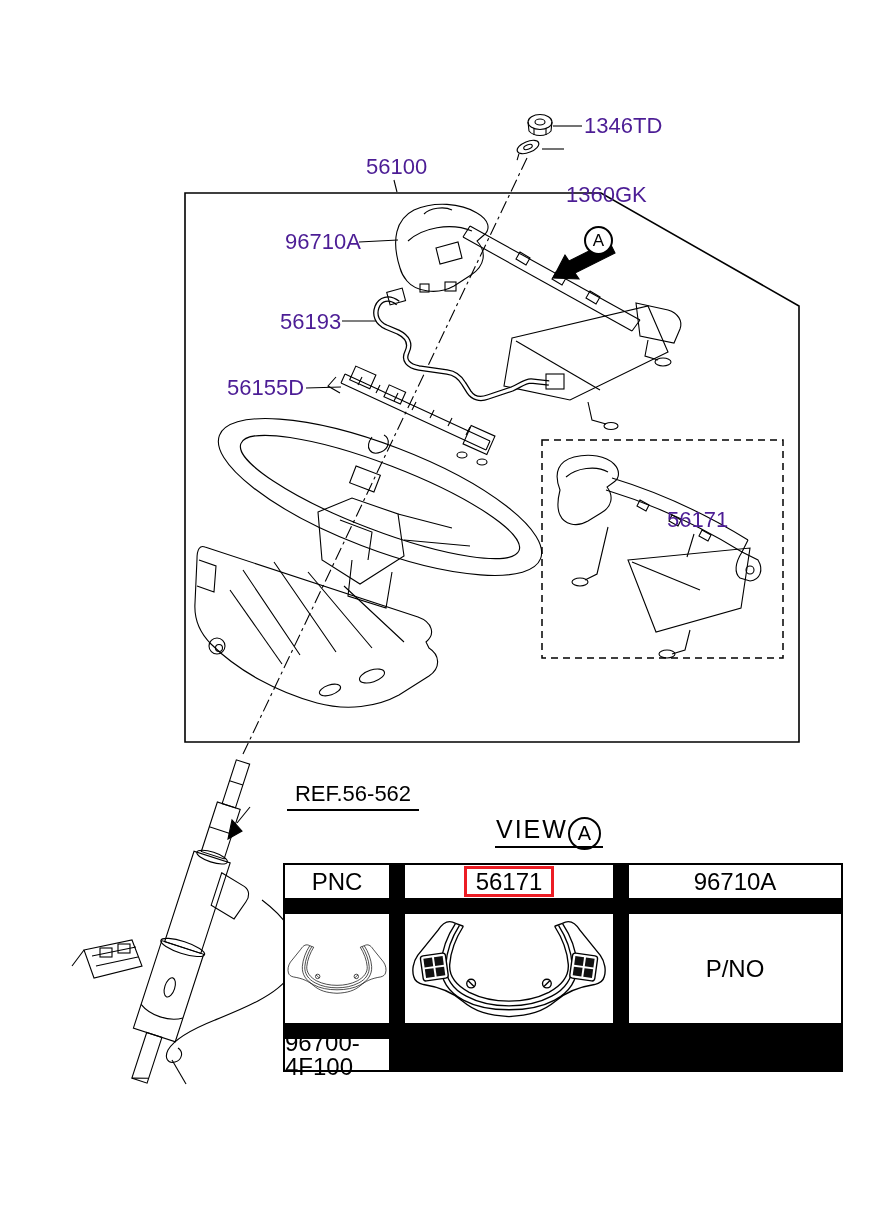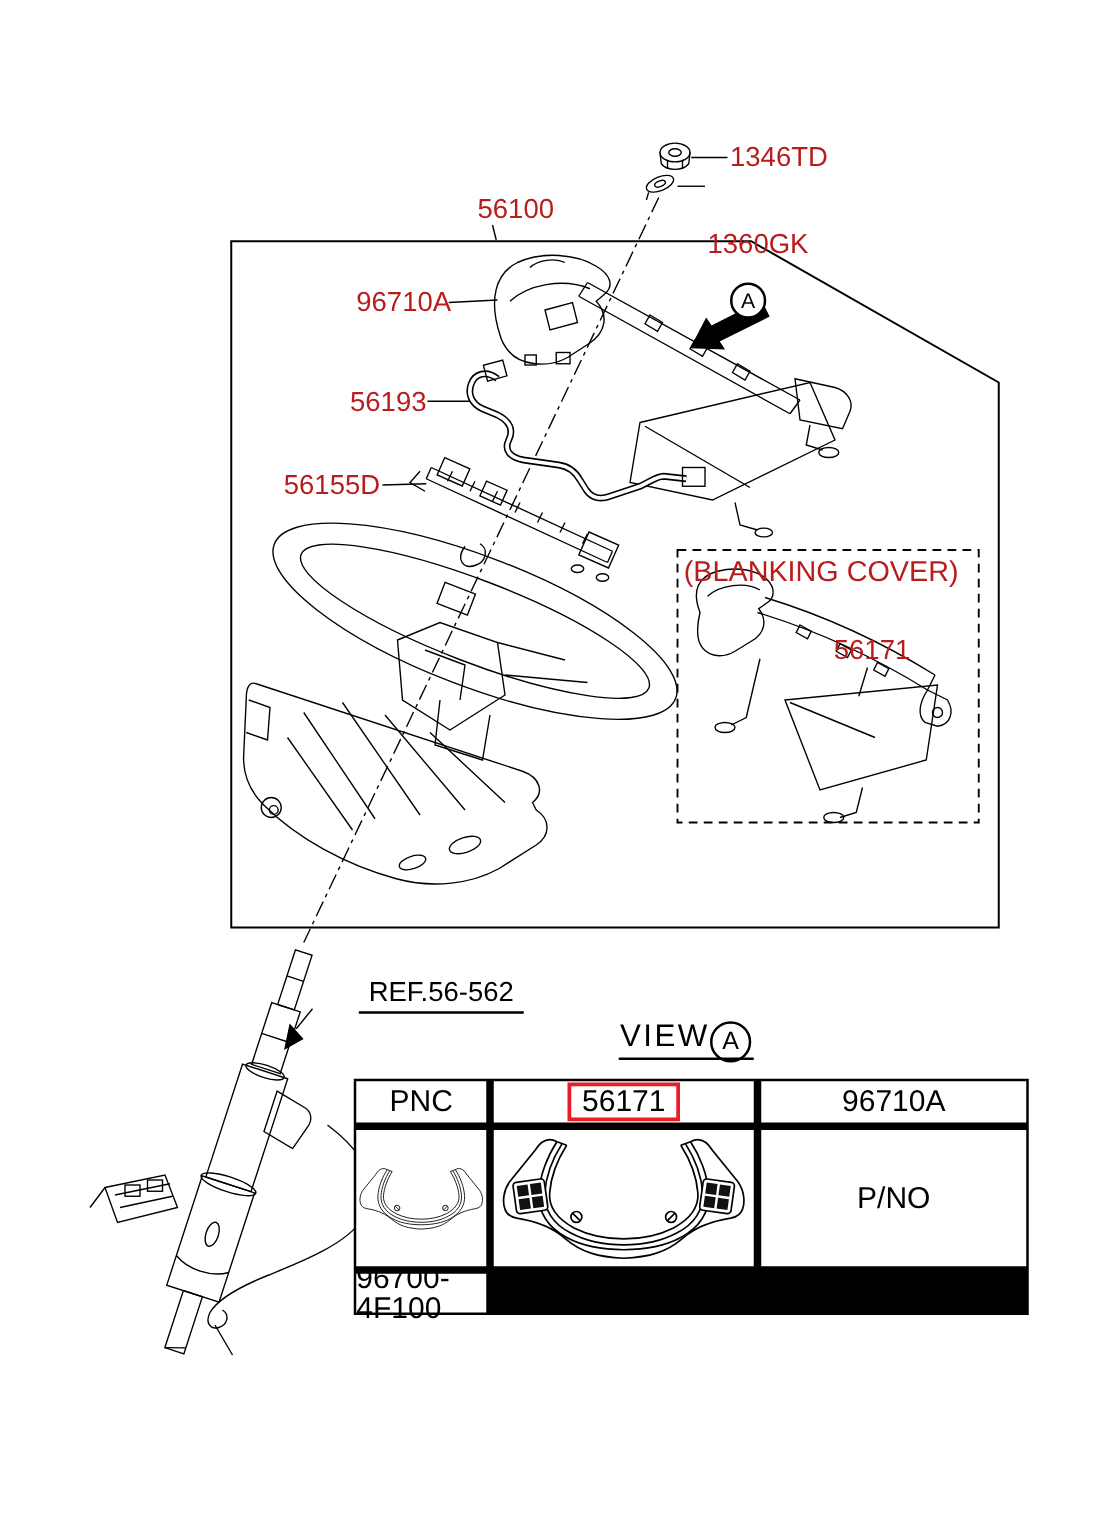--- a/index.html
+++ b/index.html
@@ -1,32 +1,32 @@
 <!DOCTYPE html>
 <html><head>
 <meta charset="utf-8">
 <style>
   html,body{margin:0;padding:0;background:#fff;}
   #stage{position:relative;width:886px;height:1211px;background:#fff;overflow:hidden;
          font-family:"Liberation Sans", sans-serif;color:#000;}
   #art{position:absolute;left:0;top:0;}
-  .lbl{position:absolute;font-size:22px;line-height:1;white-space:nowrap;color:#b91c1c;}
+  .lbl{position:absolute;font-size:22px;line-height:1;white-space:nowrap;color:#4c1d95;}
   .lbl-big{font-size:23px;}
   .circleA{position:absolute;border:2px solid #000;border-radius:50%;
            display:flex;align-items:center;justify-content:center;background:#fff;}
   .circleA.small{width:25px;height:25px;font-size:17px;}
   .circleA.view{width:29px;height:29px;font-size:20px;}
   .ref-lbl{position:absolute;left:248px;top:783px;width:132px;text-align:center;
            font-size:22px;line-height:1;padding-bottom:4px;border-bottom:2px solid #000;margin-left:39px;}
   .view-title{position:absolute;left:496px;top:817px;font-size:25px;letter-spacing:2px;line-height:1;}
   .view-underline{position:absolute;left:495px;top:846px;width:108px;height:2px;background:#000;}
   
   .pc-table{position:absolute;left:283px;top:863px;display:grid;
             grid-template-columns:104px 208px 212px;grid-template-rows:33px 109px 31px;
-            gap:6px;background:#000;padding:2px;}
+            gap:16px;background:#000;padding:2px;}
   .pc-cell{background:#fff;display:flex;align-items:center;justify-content:center;
            font-size:24px;line-height:1;}
   .red-box{border:3px solid #ec1c24;padding:1px 9px 0 9px;}
   .illust-svg{display:block;}
 </style>
 </head>
 <body>
 
 <div id="stage">
 
@@ -205,25 +205,24 @@
         <rect x="118" y="944" width="12" height="9"></rect>
         <path d="M 84 950 L 72 966"></path>
         <path d="M 262 900 C 295 925 305 950 290 975 C 278 995 240 1010 215 1020 C 195 1028 175 1038 168 1050 C 164 1058 168 1064 175 1062 C 182 1060 184 1052 178 1048"></path>
         <path d="M 172 1060 L 186 1084"></path>
       </g>
     </g>
   </svg>
 
   <div class="lbl" style="left:584px;top:115px;">1346TD</div>
   <div class="lbl" style="left:566px;top:140px;margin-top:44px;">1360GK</div>
-  <div class="lbl" style="left:366px;top:156px;margin-left:16px;">56100</div>
+  <div class="lbl" style="left:366px;top:156px;">56100</div>
   <div class="lbl" style="left:285px;top:231px;">96710A</div>
   <div class="lbl" style="left:280px;top:311px;">56193</div>
   <div class="lbl" style="left:227px;top:377px;">56155D</div>
-  <div class="lbl lbl-big" style="left:547px;top:446px;">(BLANKING COVER)</div>
   <div class="lbl" style="left:667px;top:509px;">56171</div>
   <div class="ref-lbl">REF.56-562</div>
 
   <div class="circleA small" style="left:584px;top:226px;">
       <span>A</span>
     </div>
 
   <div class="view-title">VIEW</div>
   <div class="circleA view" style="left:568px;top:817px;">
       <span>A</span>

